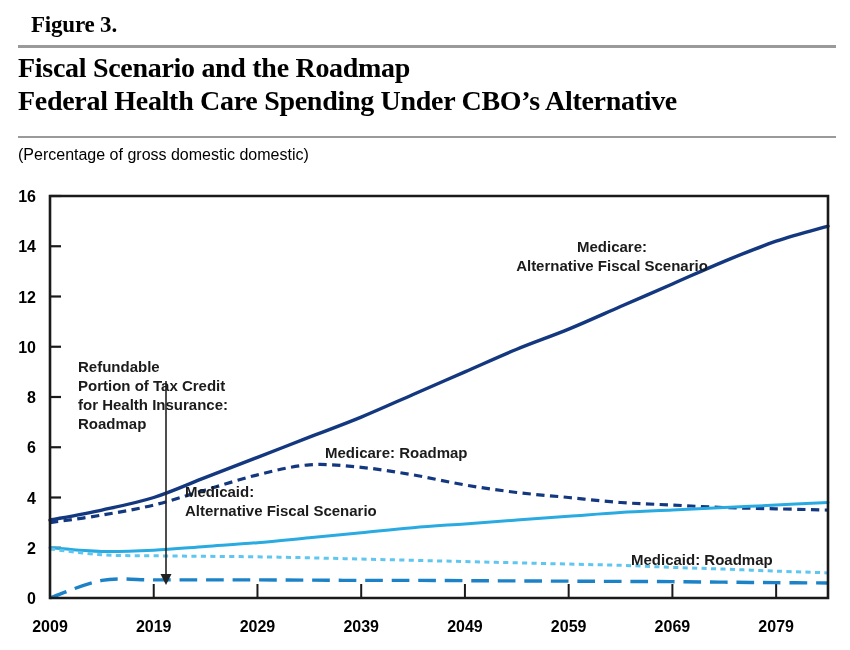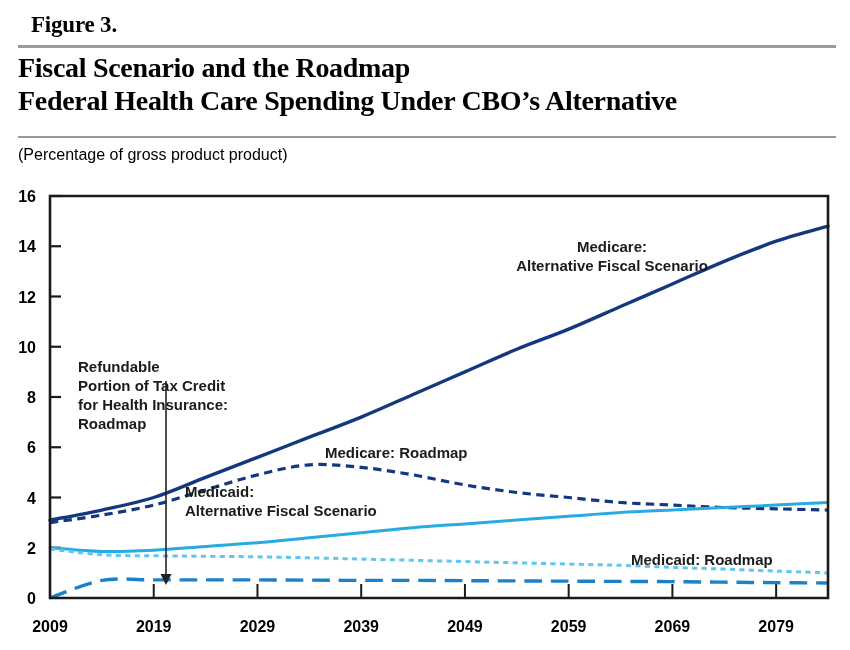--- a/index.html
+++ b/index.html
@@ -95,21 +95,21 @@
 
   <div class="fig-label">Figure 3.</div>
   <div class="rule rule-top"></div>
 
   <div class="fig-title">
     <div>Fiscal Scenario and the Roadmap</div>
     <div>Federal Health Care Spending Under CBO’s Alternative</div>
   </div>
 
   <div class="rule rule-bottom"></div>
-  <div class="fig-subtitle">(Percentage of gross product product)</div>
+  <div class="fig-subtitle">(Percentage of gross domestic domestic)</div>
 
   <div id="plot-wrap">
     <svg id="plot-svg" width="850" height="470" viewBox="0 0 850 470">
       <g id="y-axis-group">
           <text x="36" y="424" text-anchor="end" class="ytick-label">0</text>
           <line x1="50" y1="367.75" x2="61" y2="367.75" stroke="#1a1a1a" stroke-width="2.2"></line>
           <text x="36" y="373.75" text-anchor="end" class="ytick-label">2</text>
           <line x1="50" y1="317.5" x2="61" y2="317.5" stroke="#1a1a1a" stroke-width="2.2"></line>
           <text x="36" y="323.5" text-anchor="end" class="ytick-label">4</text>
           <line x1="50" y1="267.25" x2="61" y2="267.25" stroke="#1a1a1a" stroke-width="2.2"></line>

